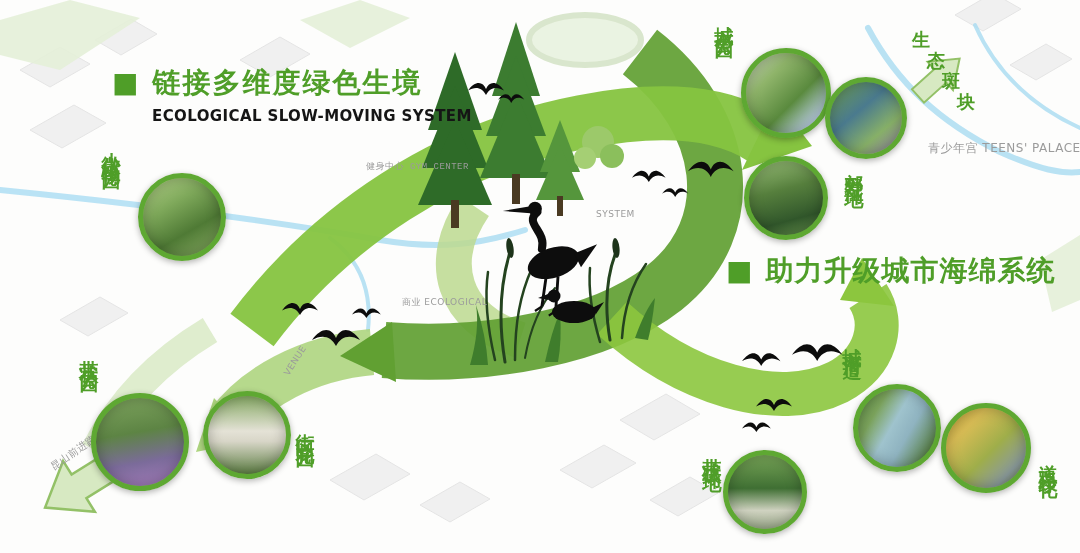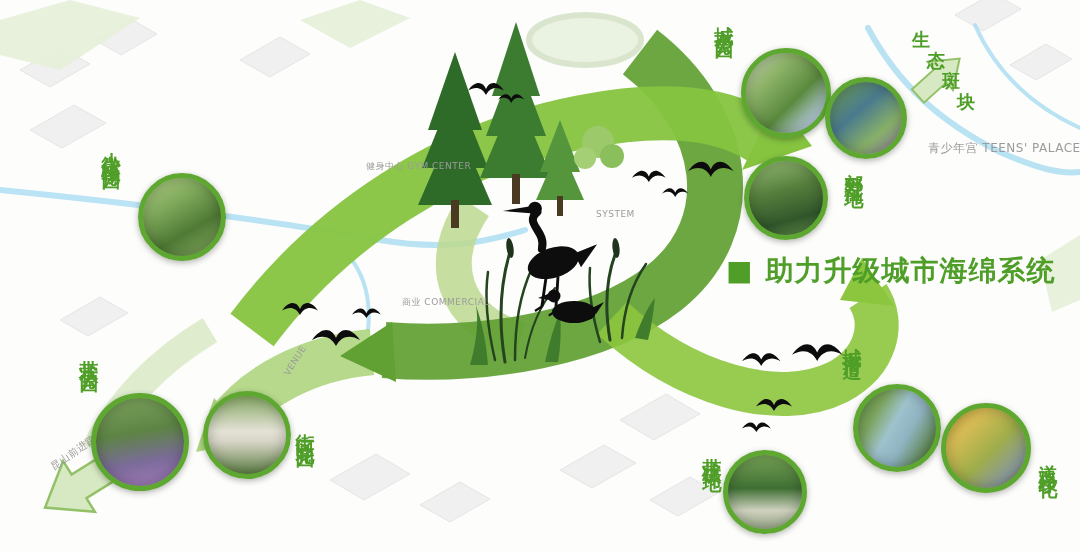--- a/index.html
+++ b/index.html
@@ -39,21 +39,21 @@
   .lb4{left:712px;top:10px;}
   .lb6{left:842px;top:158px;}
   .lb7{left:840px;top:332px;}
   .lb8{left:700px;top:442px;}
   .lb9{left:1036px;top:450px;}
   .label-eco{position:absolute;z-index:4;left:912px;top:30px;font-weight:bold;font-size:18px;color:#4f9e28;line-height:1.15;}
   .diag-ch{display:block;}
 
   
   .maplabel{position:absolute;z-index:2;color:#9b9b9b;font-size:9px;letter-spacing:.5px;white-space:nowrap;}
-  .ml-gym{left:366px;top:160px;}
+  .ml-gym{left:366px;top:160px;font-family:Liberation Mono, monospace;}
   .ml-theater{left:596px;top:209px;}
   .ml-commercial{left:402px;top:296px;}
   .ml-venue{left:282px;top:372px;transform:rotate(-58deg);transform-origin:left top;}
   .ml-teens{left:928px;top:140px;font-size:12px;}
   .ml-road{left:48px;top:462px;transform:rotate(-35deg);transform-origin:left top;font-size:10px;}
 </style>
 </head>
 <body>
 
 <div class="stage">
@@ -179,20 +179,24 @@
       <use href="#bird" transform="translate(282,300) scale(1.5)"></use>
       <use href="#bird" transform="translate(312,326) scale(2.0)"></use>
       <use href="#bird" transform="translate(352,306) scale(1.2)"></use>
       <use href="#bird" transform="translate(742,350) scale(1.6)"></use>
       <use href="#bird" transform="translate(792,340) scale(2.1)"></use>
       <use href="#bird" transform="translate(756,396) scale(1.5)"></use>
       <use href="#bird" transform="translate(742,420) scale(1.2)"></use>
     </g>
   </svg>
 
+  <div class="title title-left">
+    <div class="title-cn"><span class="bullet">■</span><span>链接多维度绿色生境</span></div>
+    <div class="title-en">ECOLOGICAL SLOW-MOVING SYSTEM</div>
+  </div>
   <div class="title title-right">
     <div class="title-cn"><span class="bullet">■</span><span>助力升级城市海绵系统</span></div>
   </div>
 
   <div class="node n1"></div>
   <div class="node n2"></div>
   <div class="node n3"></div>
   <div class="node n4"></div>
   <div class="node n5"></div>
   <div class="node n6"></div>
@@ -210,18 +214,18 @@
       <span class="diag-ch" style="transform: translateX(30px);">斑</span>
       <span class="diag-ch" style="transform: translateX(45px);">块</span>
     </div>
   <div class="vlabel lb6">郊野湿地</div>
   <div class="vlabel lb7">城市河道</div>
   <div class="vlabel lb8">带状绿地</div>
   <div class="vlabel lb9">道路绿化</div>
 
   <div class="maplabel ml-gym">健身中心 GYM CENTER</div>
   <div class="maplabel ml-theater">SYSTEM</div>
-  <div class="maplabel ml-commercial">商业 COMMERCIAL</div>
+  <div class="maplabel ml-commercial">商业 ECOLOGICAL</div>
   <div class="maplabel ml-venue">VENUE</div>
   <div class="maplabel ml-teens">青少年宫 TEENS' PALACE</div>
   <div class="maplabel ml-road">昆山前进路</div>
 
 </div>
 
 </body></html>

